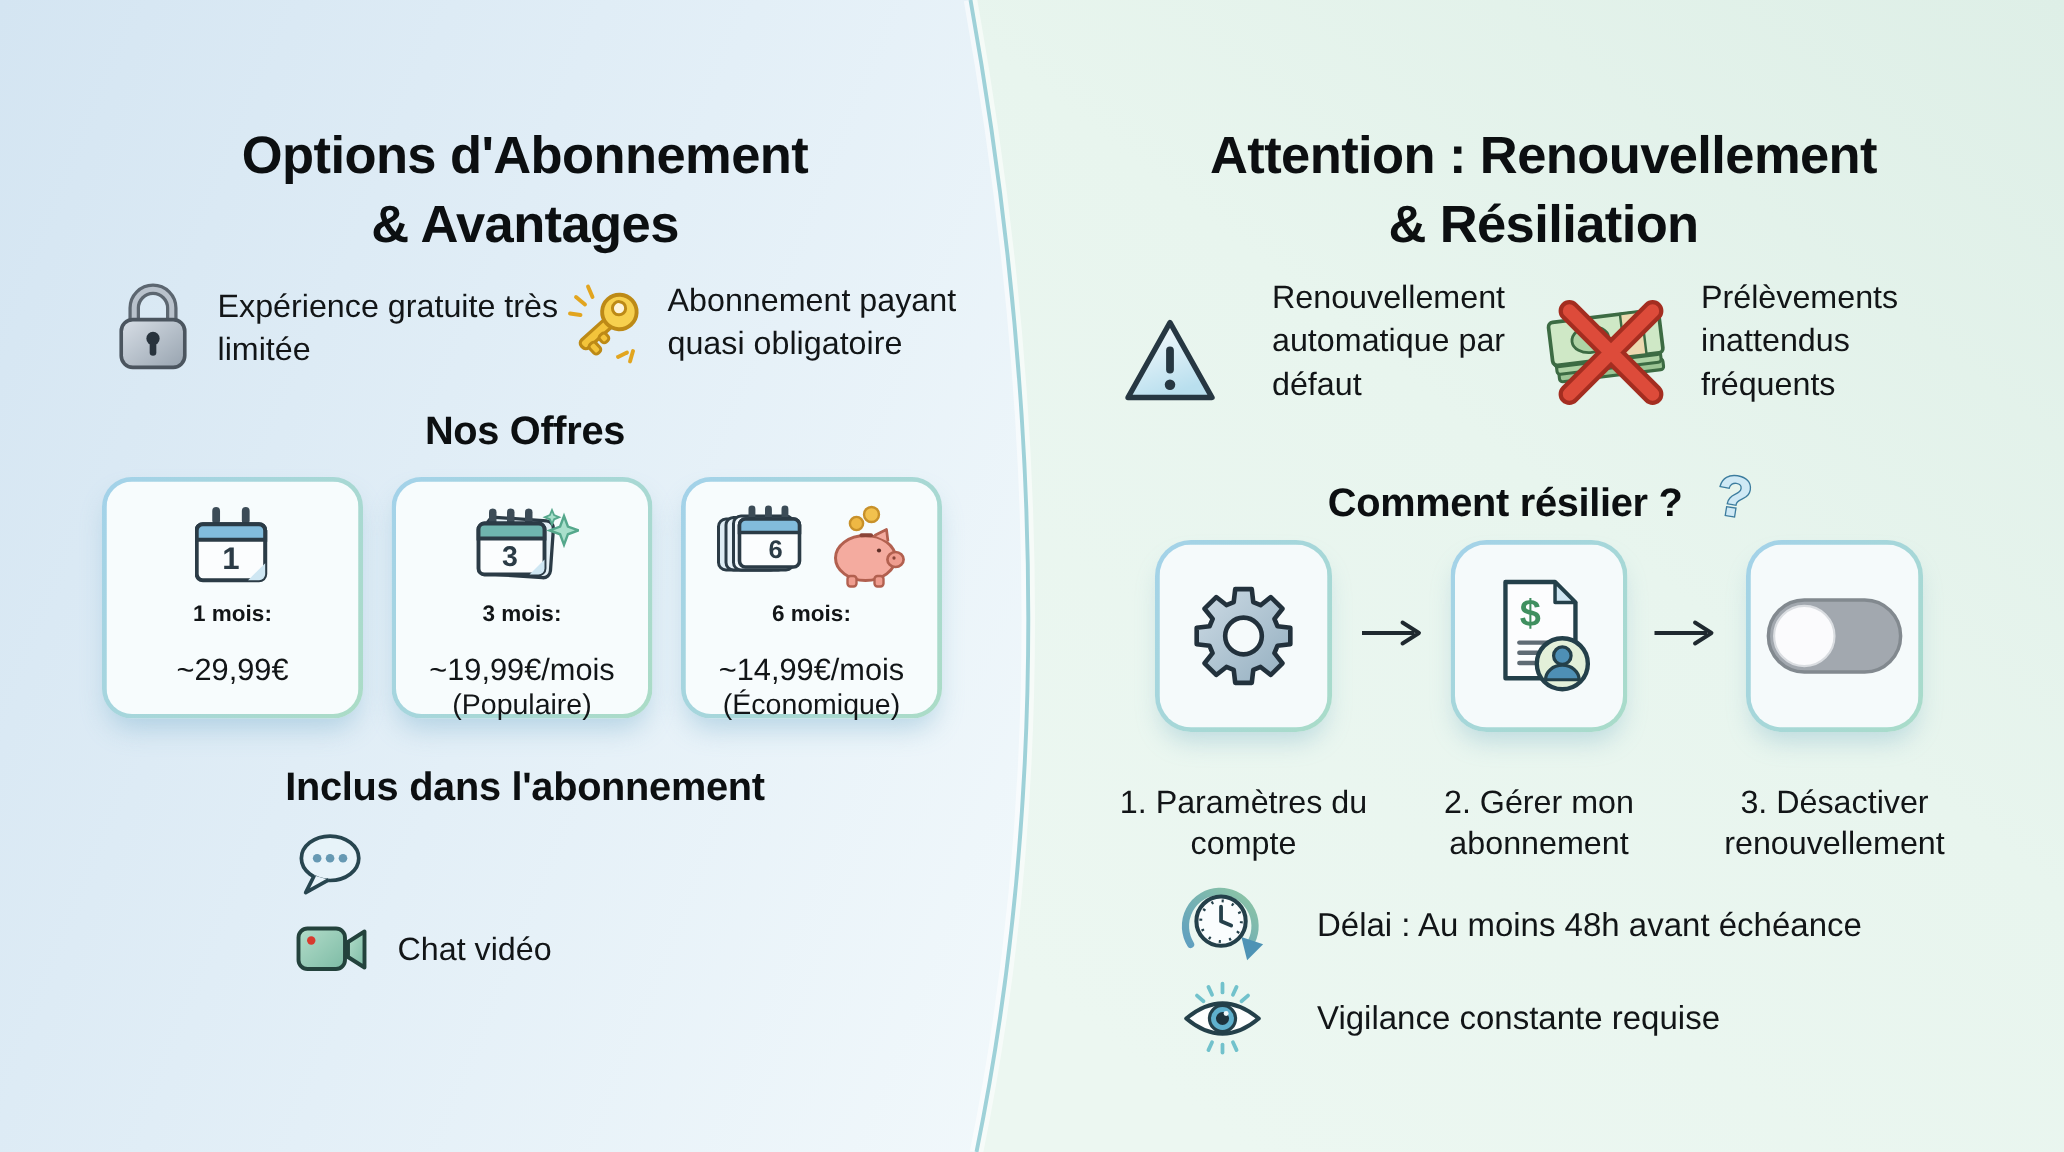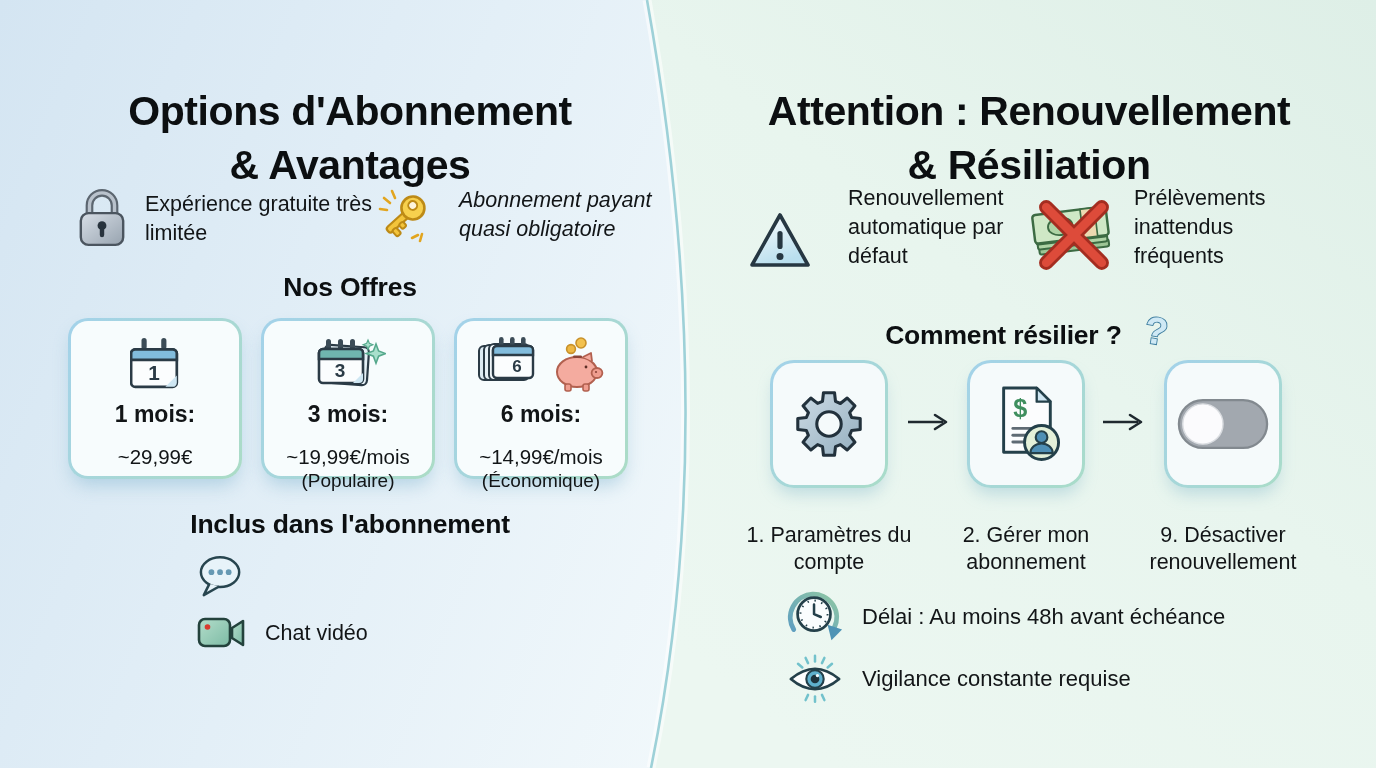--- a/index.html
+++ b/index.html
@@ -1,41 +1,41 @@
 <!DOCTYPE html>
 <html><head>
 <meta charset="utf-8">
 <style>
   html,body{margin:0;padding:0;}
   body{font-family:"Liberation Sans","DejaVu Sans",sans-serif;color:#121517;}
   .stage{position:relative;width:1376px;height:768px;overflow:hidden;
          background:linear-gradient(112deg,#d4e5f2 0%,#e3eff7 30%,#f1f8fb 58%,#f4fafc 100%);}
   .bg-svg{position:absolute;inset:0;width:1376px;height:768px;}
   .abs{position:absolute;}
-  .title{font-size:41px;font-weight:700;line-height:1.3;text-align:center;letter-spacing:-.4px;color:#0c0f11;}
+  .title{font-size:35px;font-weight:700;line-height:1.3;text-align:center;letter-spacing:-.4px;color:#0c0f11;}
   .title span{display:block;}
   h2.sec{font-size:26.5px;font-weight:700;text-align:center;margin:0;color:#0c0f11;letter-spacing:-.2px;}
   .feature{display:flex;align-items:flex-end;}
   .feature p{margin:0;font-size:21.5px;line-height:1.36;}
   .icon svg{display:block;}
   .cards{display:flex;gap:19px;}
   .offer-card{width:174px;height:161px;border-radius:20px;border:3px solid transparent;text-align:center;
       background:linear-gradient(#f7fcfd,#f7fcfd) padding-box,linear-gradient(120deg,#a3d2ea,#abdcc6) border-box;
       box-shadow:0 10px 18px -4px rgba(120,175,205,.45);padding-top:11px;box-sizing:border-box;}
   .card-icon{height:64px;display:flex;align-items:center;justify-content:center;gap:4px;}
-  .card-duration{font-size:23px;font-weight:700;margin-top:5px;}
+  .card-duration{font-size:15px;font-weight:700;margin-top:5px;}
   .card-price{font-size:20.5px;margin-top:17px;}
   .card-note{font-size:19px;margin-top:1px;}
   .included-item{display:flex;align-items:center;gap:20px;height:44px;margin-bottom:13px;}
   .included-item p{margin:0;font-size:21.5px;}
   .step-card{width:118px;height:128px;border-radius:24px;border:3px solid transparent;
       background:linear-gradient(#f5fafb,#f5fafb) padding-box,linear-gradient(130deg,#a3d2ea,#a9dcc8) border-box;
       box-shadow:0 10px 16px -4px rgba(125,180,200,.40);display:flex;align-items:center;justify-content:center;box-sizing:border-box;}
   .step-label{width:190px;text-align:center;font-size:21.5px;line-height:1.3;}
-  .note-item{display:flex;align-items:center;gap:18px;text-align:right;}
+  .note-item{display:flex;align-items:center;gap:34px;text-align:right;}
   .note-item p{margin:0;font-size:22px;}
   .q-icon{display:inline-block;vertical-align:-10px;margin-left:10px;}
 </style>
 </head>
 <body>
 
 <div class="stage">
 
   <svg class="bg-svg" viewBox="0 0 1376 768" aria-hidden="true">
     <defs>
@@ -67,21 +67,21 @@
         <path d="M14,32 v-10 a13,13 0 0 1 26,0 v10" fill="none" stroke="#5c6670" stroke-width="8"></path>
         <path d="M14,32 v-10 a13,13 0 0 1 26,0 v10" fill="none" stroke="#b9c2cc" stroke-width="3.5"></path>
         <rect x="5" y="30" width="44" height="33" rx="8" fill="url(#lkg)" stroke="#4b555f" stroke-width="2.5"></rect>
         <circle cx="27" cy="43" r="4.6" fill="#28333d"></circle>
         <rect x="24.7" y="45" width="4.6" height="10" rx="2.3" fill="#28333d"></rect>
       </svg>
     </span>
     <p>Expérience gratuite très limitée</p>
   </div>
 
-  <div class="feature abs" style="left:376px;top:186px;gap:27px;width:300px;font-style:italic;">
+  <div class="feature abs" style="left:376px;top:186px;gap:13px;width:300px;">
     <span class="icon">
       <svg width="56" height="58" viewBox="0 0 56 58">
         <g stroke="#e2a51f" stroke-width="2.6" stroke-linecap="round">
           <line x1="8" y1="12" x2="14" y2="17"></line>
             <line x1="4" y1="23" x2="11" y2="24"></line>
             <line x1="16" y1="5" x2="19" y2="12"></line>
           <line x1="36" y1="52" x2="42" y2="49"></line>
             <line x1="44" y1="55" x2="46" y2="48"></line>
         </g>
         <g transform="rotate(-42 28 30)">
@@ -305,21 +305,21 @@
     <span class="icon">
       <svg width="92" height="52" viewBox="0 0 96 54">
         <rect x="2" y="2" width="92" height="50" rx="25" fill="#a2a8af" stroke="#82898f" stroke-width="2.4"></rect>
         <circle cx="27" cy="27" r="21" fill="#fbfbfd" stroke="#dadde1" stroke-width="1.5"></circle>
       </svg>
     </span>
   </div>
 
   <p class="step-label abs" style="left:734px;top:500px;">1. Paramètres du compte</p>
   <p class="step-label abs" style="left:931px;top:500px;">2. Gérer mon abonnement</p>
-  <p class="step-label abs" style="left:1128px;top:500px;">9. Désactiver renouvellement</p>
+  <p class="step-label abs" style="left:1128px;top:500px;">3. Désactiver renouvellement</p>
 
   <div class="note-item abs" style="left:786px;top:588px;">
     <span class="icon">
       <svg width="58" height="58" viewBox="0 0 60 60">
         <defs>
             <linearGradient id="ccg" x1="0" y1="1" x2="1" y2="0">
           <stop offset="0" stop-color="#5f9fc0"></stop>
               <stop offset="1" stop-color="#8fc7a4"></stop>
             </linearGradient>
           </defs>

